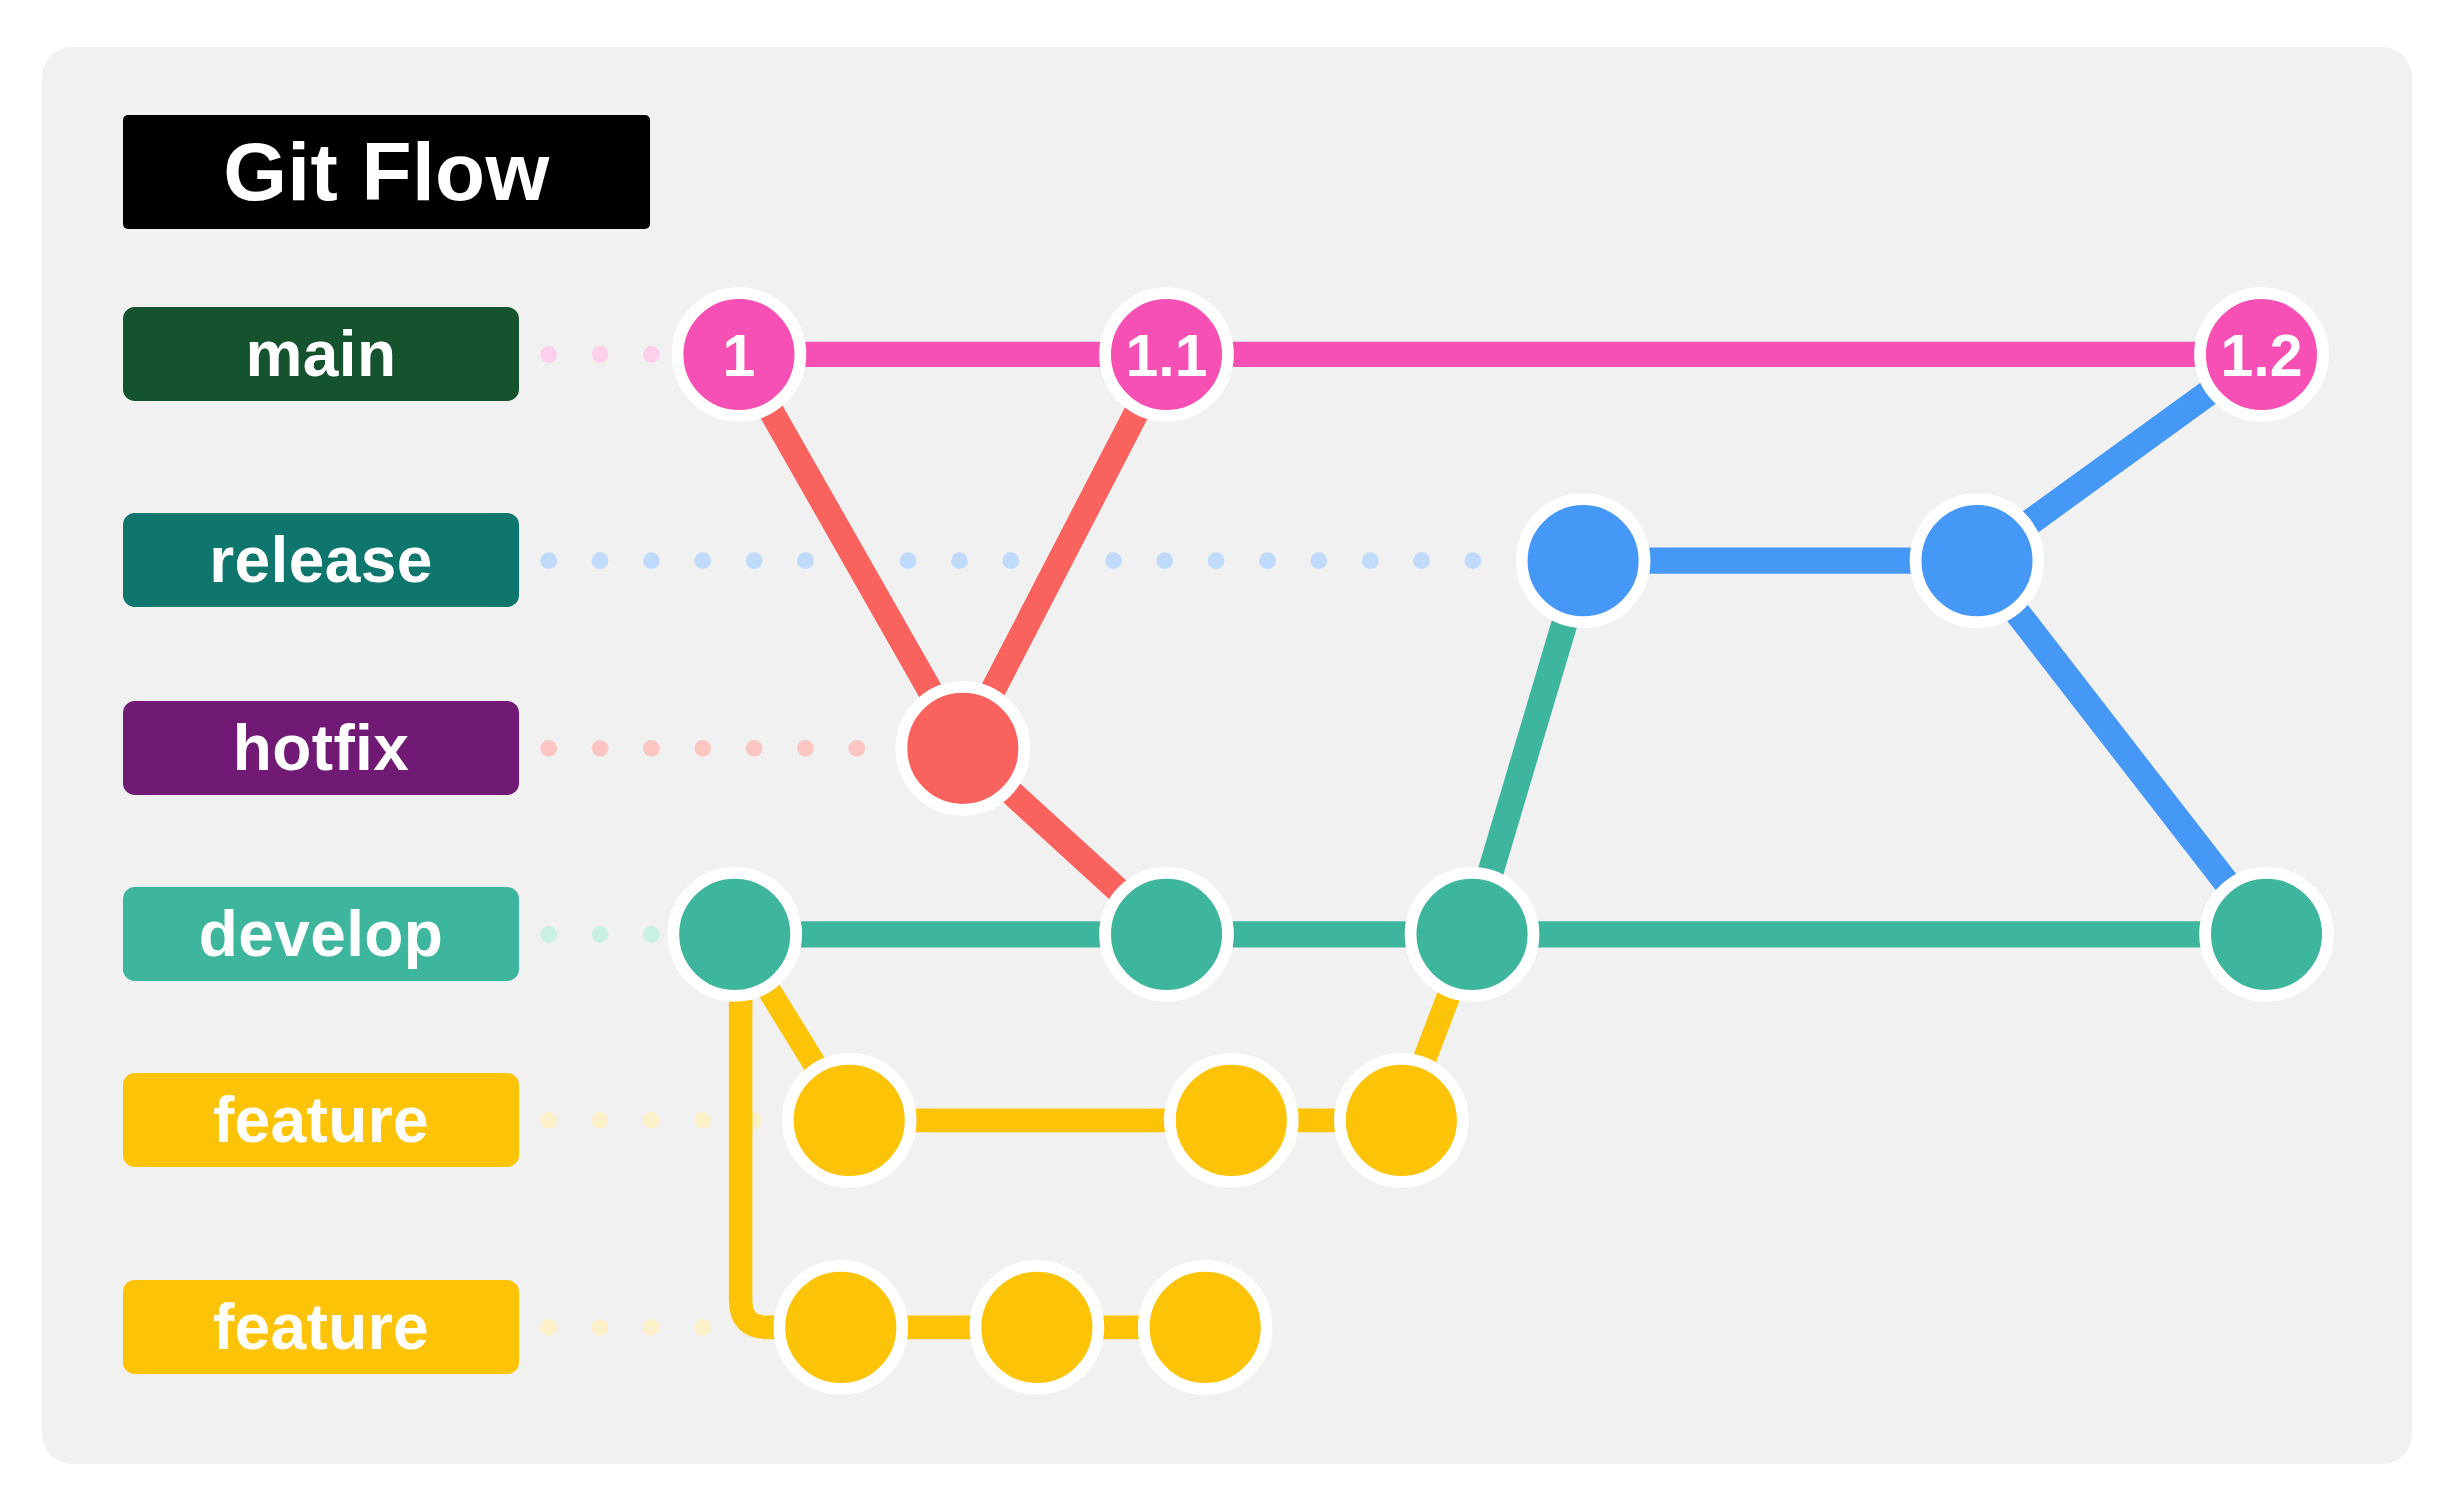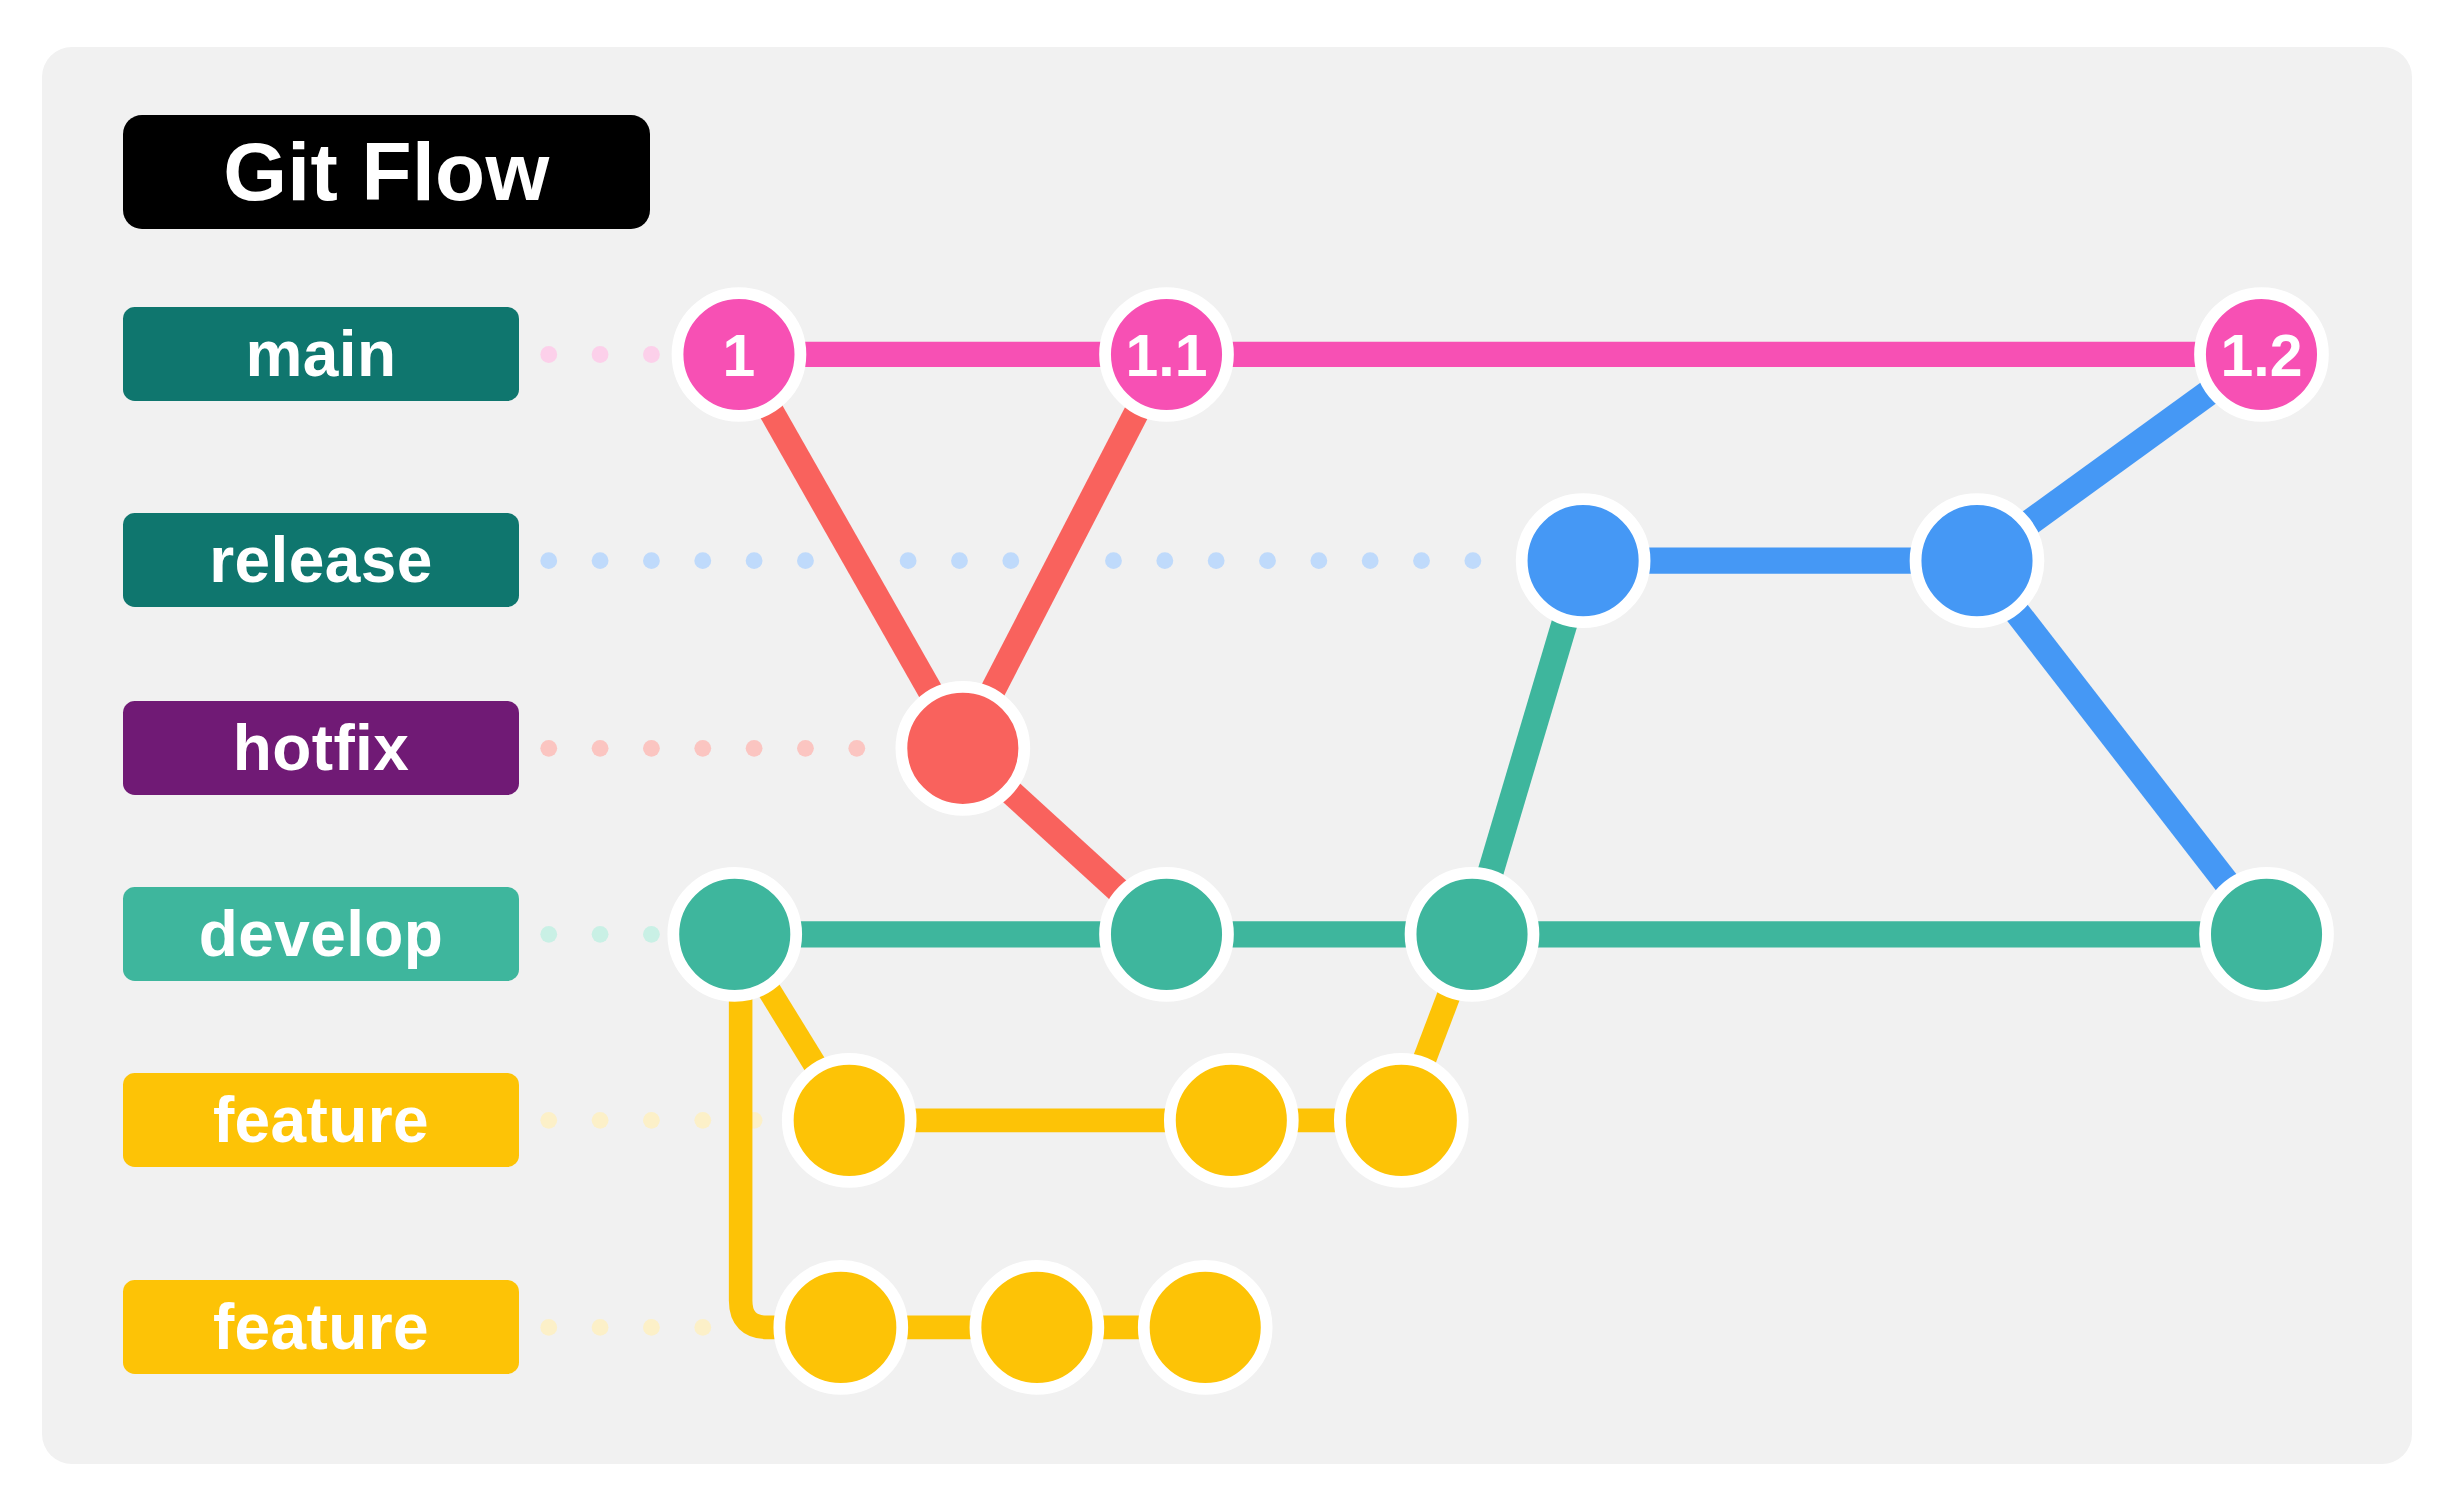--- a/index.html
+++ b/index.html
@@ -147,21 +147,21 @@
       <g>
         <circle cx="999" cy="1577" r="73" fill="#fdc306" stroke="#ffffff" stroke-width="14"></circle>
       </g>
       <g>
         <circle cx="1232" cy="1577" r="73" fill="#fdc306" stroke="#ffffff" stroke-width="14"></circle>
       </g>
       <g>
         <circle cx="1432" cy="1577" r="73" fill="#fdc306" stroke="#ffffff" stroke-width="14"></circle>
       </g>
     </svg>
-  <div class="badge" id="title-badge" style="left: 123px; top: 115px; width: 527px; height: 114px; border-radius: 19px; background: rgb(0, 0, 0); color: rgb(255, 255, 255); font-size: 82px;">Git Flow</div>
-  <div class="badge row-label" style="left: 123px; top: 307px; width: 396px; height: 94px; border-radius: 11.8px; background: #0f766e; color: rgb(255, 255, 255); font-size: 64px;">main</div>
+  <div class="badge" id="title-badge" style="left: 123px; top: 115px; width: 527px; height: 114px; border-radius: 5px; background: rgb(0, 0, 0); color: rgb(255, 255, 255); font-size: 82px;">Git Flow</div>
+  <div class="badge row-label" style="left: 123px; top: 307px; width: 396px; height: 94px; border-radius: 11.8px; background: #14532d; color: rgb(255, 255, 255); font-size: 64px;">main</div>
   <div class="badge row-label" style="left: 123px; top: 513px; width: 396px; height: 94px; border-radius: 11.8px; background: #0f766e; color: rgb(255, 255, 255); font-size: 64px;">release</div>
   <div class="badge row-label" style="left: 123px; top: 701px; width: 396px; height: 94px; border-radius: 11.8px; background: #701a75; color: rgb(255, 255, 255); font-size: 64px;">hotfix</div>
   <div class="badge row-label" style="left: 123px; top: 887px; width: 396px; height: 94px; border-radius: 11.8px; background: rgb(62, 182, 157); color: rgb(255, 255, 255); font-size: 64px;">develop</div>
   <div class="badge row-label" style="left: 123px; top: 1073px; width: 396px; height: 94px; border-radius: 11.8px; background: rgb(253, 195, 6); color: rgb(255, 255, 255); font-size: 64px;">feature</div>
   <div class="badge row-label" style="left: 123px; top: 1280px; width: 396px; height: 94px; border-radius: 11.8px; background: rgb(253, 195, 6); color: rgb(255, 255, 255); font-size: 64px;">feature</div>
 </div>
 
 
 </body></html>

